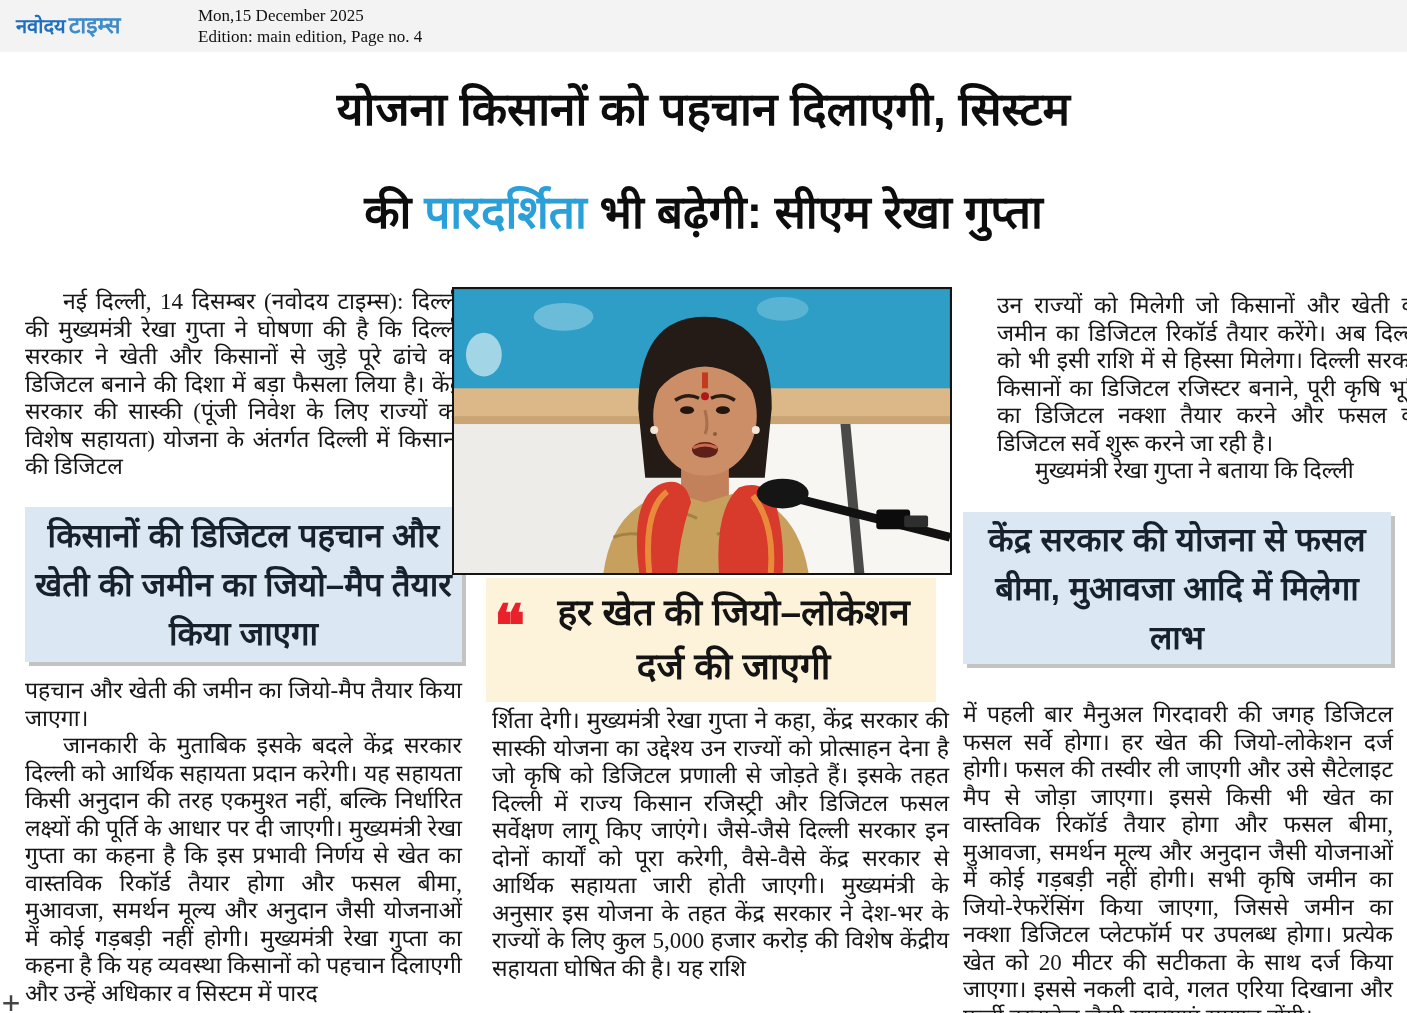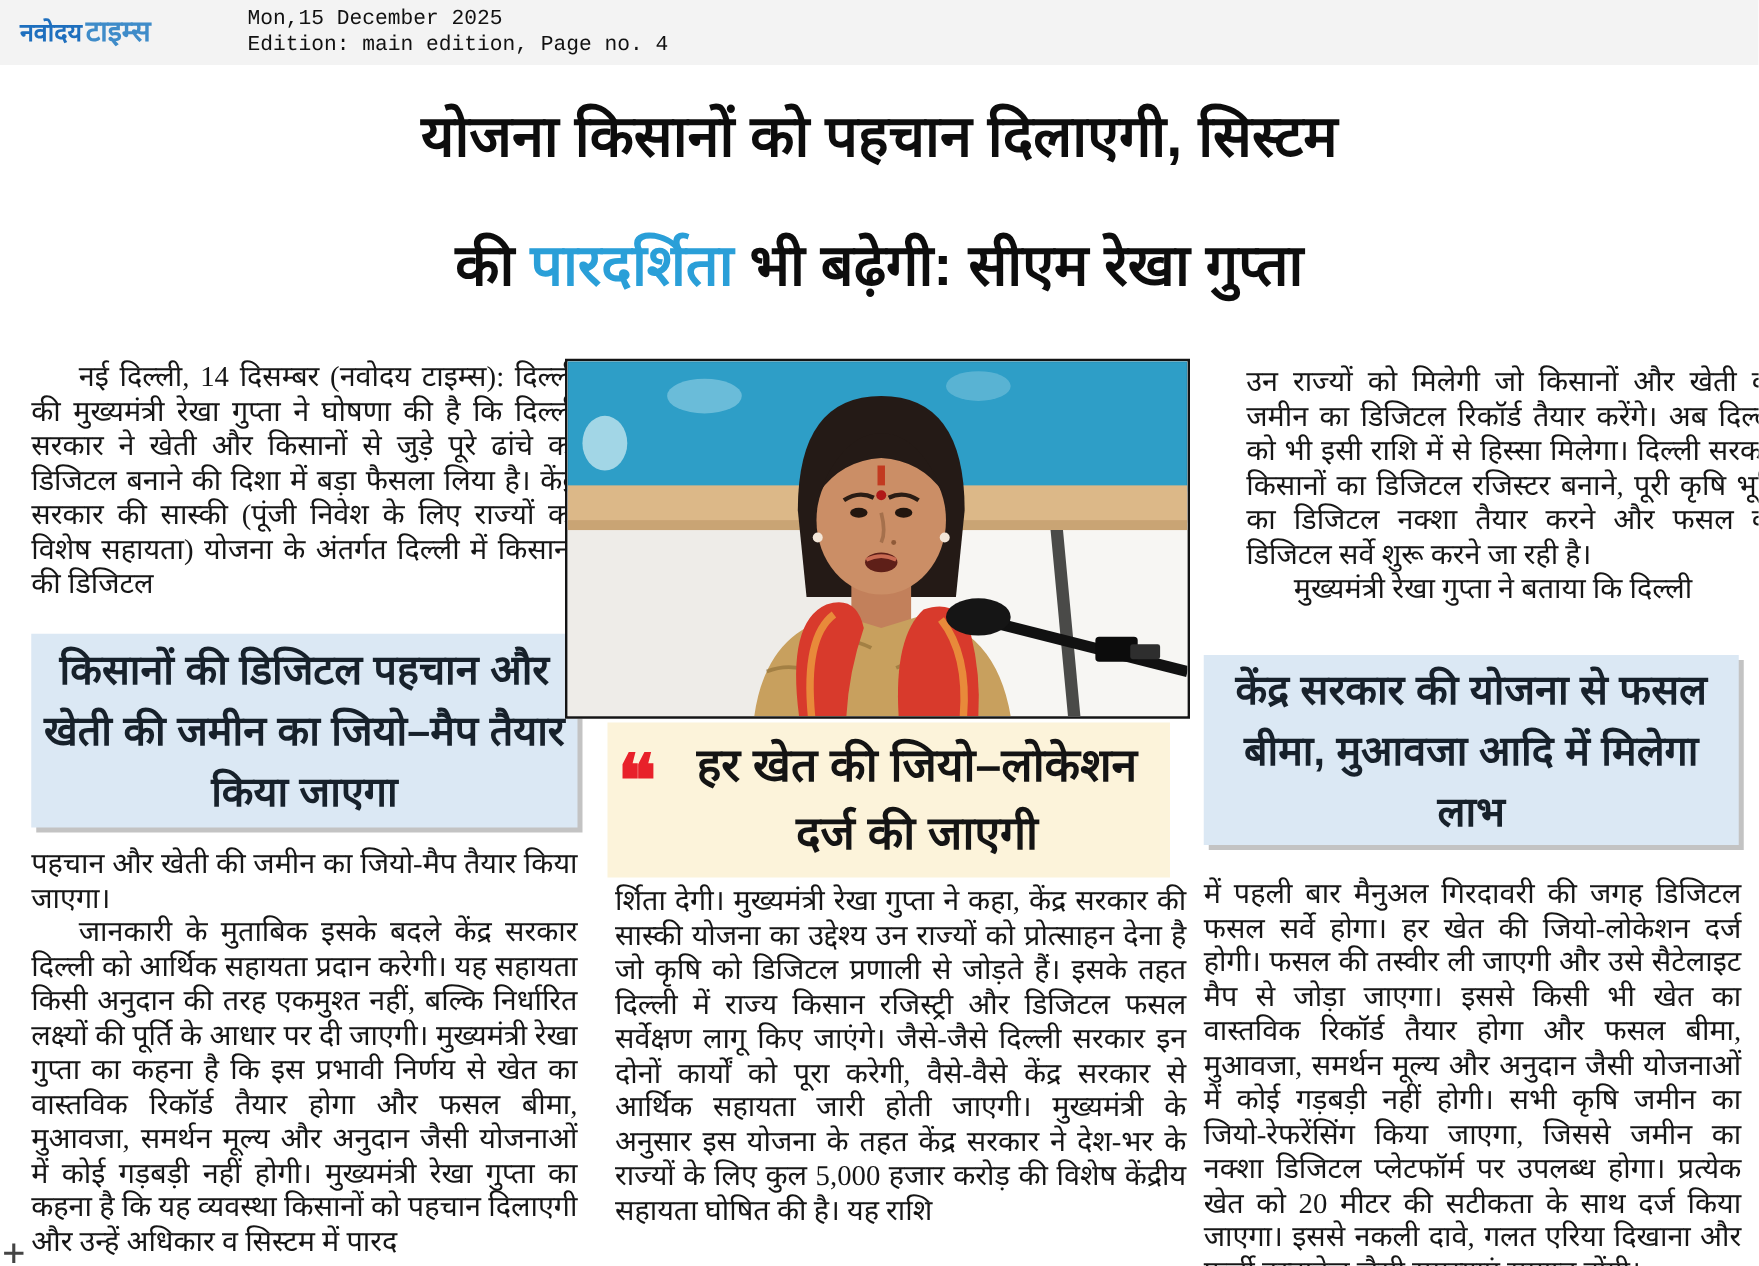--- a/index.html
+++ b/index.html
@@ -9,21 +9,21 @@
   }
   
   .masthead{
     position:absolute;left:0;top:0;width:1407px;height:52px;
     background:var(--masthead-bg,#f3f3f3);
   }
   .logo{position:absolute;left:16px;top:8px;white-space:nowrap;font-family:"Liberation Sans",sans-serif;}
   .logo-main{font-size:20px;font-weight:bold;color:var(--logo-blue,#1e6fbe);letter-spacing:0px;}
   .logo-sub{font-size:23px;font-weight:bold;color:#3f8cc9;margin-left:3px;}
   .dateblock{
-    position:absolute;left:198px;top:5px;font-family:Liberation Mono, monospace;
+    position:absolute;left:198px;top:5px;font-family:Liberation Serif, serif;
     font-size:17px;line-height:21px;color:#111;
   }
   
   .headline{
     position:absolute;left:0;top:58px;width:1407px;text-align:center;
     font-family:"Liberation Sans",sans-serif;font-weight:bold;color:#0d0d0d;
     font-size:46px;line-height:103px;white-space:nowrap;
   }
   .headline .hl-blue{color:var(--headline-highlight,#2a9fd8);font-family:Liberation Mono, monospace;}
   
@@ -39,21 +39,21 @@
   .col-right-bottom{left:963px;top:701px;width:430px;}
   
   .hbox{
     position:absolute;background:var(--box-bg,#dbe8f4);
     box-shadow:4px 4px 0 #c3c3c3;
     display:flex;align-items:center;justify-content:center;text-align:center;
     font-family:"Liberation Sans",sans-serif;font-weight:bold;color:#17212b;
     font-size:33px;line-height:49px;padding:20px 10px;box-sizing:border-box;
   }
   .hbox-left{left:25px;top:507px;width:437px;height:155px;}
-  .hbox-right{left:963px;top:512px;width:428px;height:152px;margin-top:12px;}
+  .hbox-right{left:963px;top:512px;width:428px;height:152px;}
   
   .quotebox{
     position:absolute;left:486px;top:578px;width:450px;height:124px;
     background:var(--quote-bg,#fcf3da);
     display:flex;align-items:center;justify-content:center;
     text-align:center;font-family:"Liberation Sans",sans-serif;font-weight:bold;
     font-size:37px;line-height:54px;color:#141414;padding:2px 8px;box-sizing:border-box;
   }
   .quote-mark{
     color:var(--quote-red,#e8212a);font-size:58px;line-height:40px;

